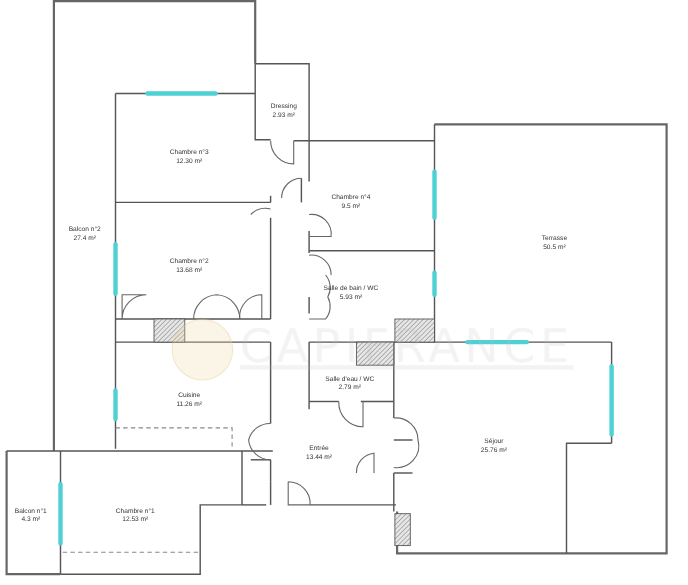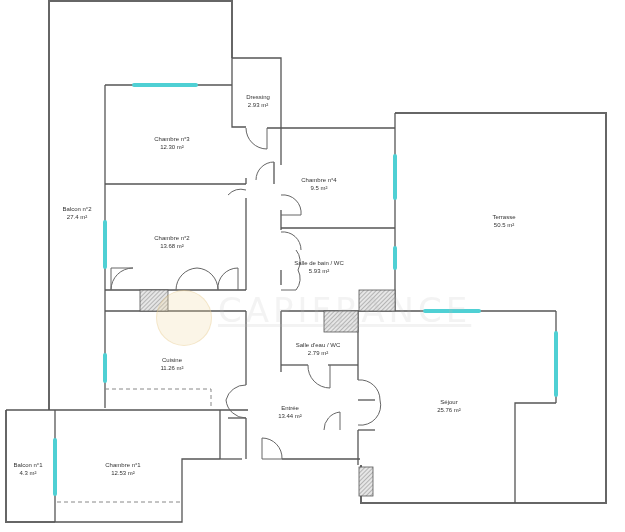--- a/index.html
+++ b/index.html
@@ -9,21 +9,21 @@
   .wall { stroke:#555555; stroke-width:1.3; fill:none; }
   .outer { stroke:#666666; stroke-width:2; fill:none; }
   .door { stroke:#666666; stroke-width:1; fill:none; }
   .dash { stroke:#888888; stroke-width:1; stroke-dasharray:4 3; fill:none; }
   .win { stroke:#4fd0d4; stroke-width:4; stroke-linecap:round; }
   .label { position:absolute; font-size:6px; color:#333333; text-align:center;
            line-height:8px; white-space:nowrap; transform:translateX(-50%); }
   .label span { display:block; }
   .watermark { position:absolute; left:156px; top:290px; width:54px; height:54px;
                border-radius:50%; background:rgba(240,215,160,0.25); border:1px solid rgba(230,200,140,0.35); }
-  .wm-text { position:absolute; left:218px; top:290px; font-size:34px; color:rgba(190,190,190,0.18);
+  .wm-text { position:absolute; left:218px; top:290px; font-size:42px; color:rgba(190,190,190,0.18);
              letter-spacing:4px; font-family:"DejaVu Sans", sans-serif;text-decoration:underline; }
 </style>
 </head>
 <body>
 
 <svg id="plan" width="625" height="532" viewBox="0 0 625 532">
   <defs>
     <pattern id="hatch" width="3" height="3" patternUnits="userSpaceOnUse" patternTransform="rotate(45)">
       <rect width="3" height="3" fill="#e6e6e6"></rect>
       <line x1="0" y1="0" x2="0" y2="3" stroke="#777" stroke-width="0.9"></line>

